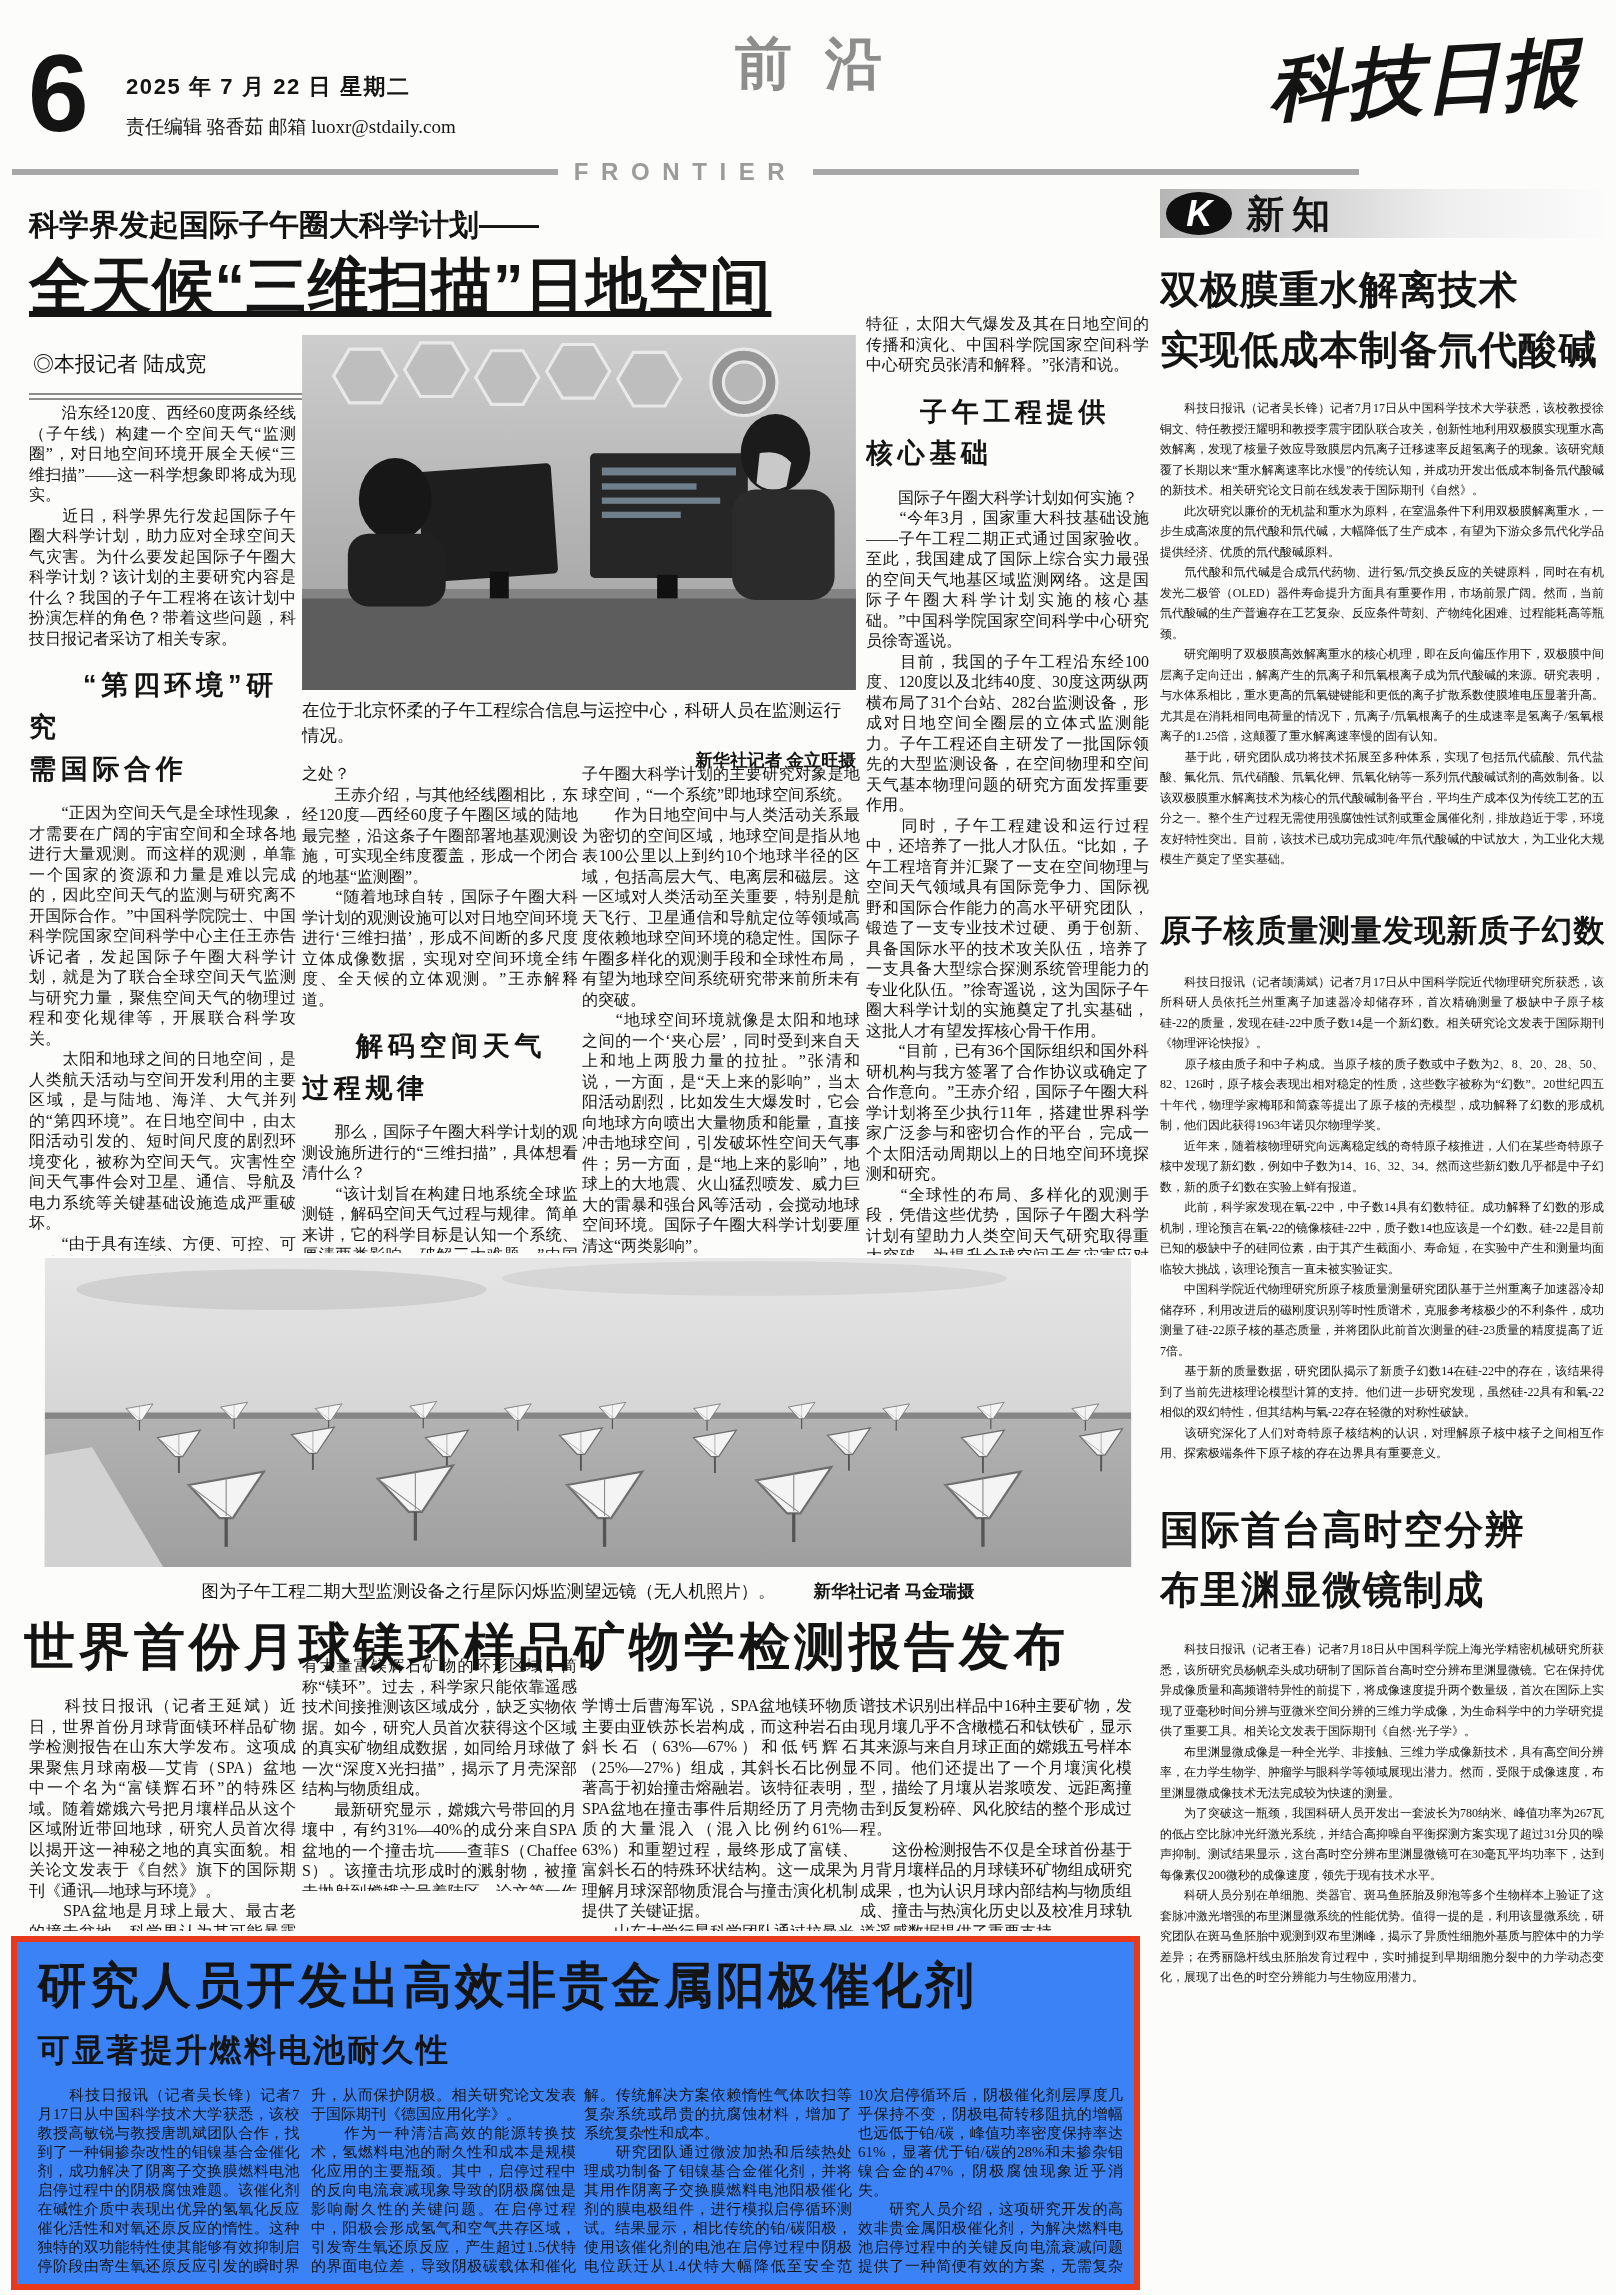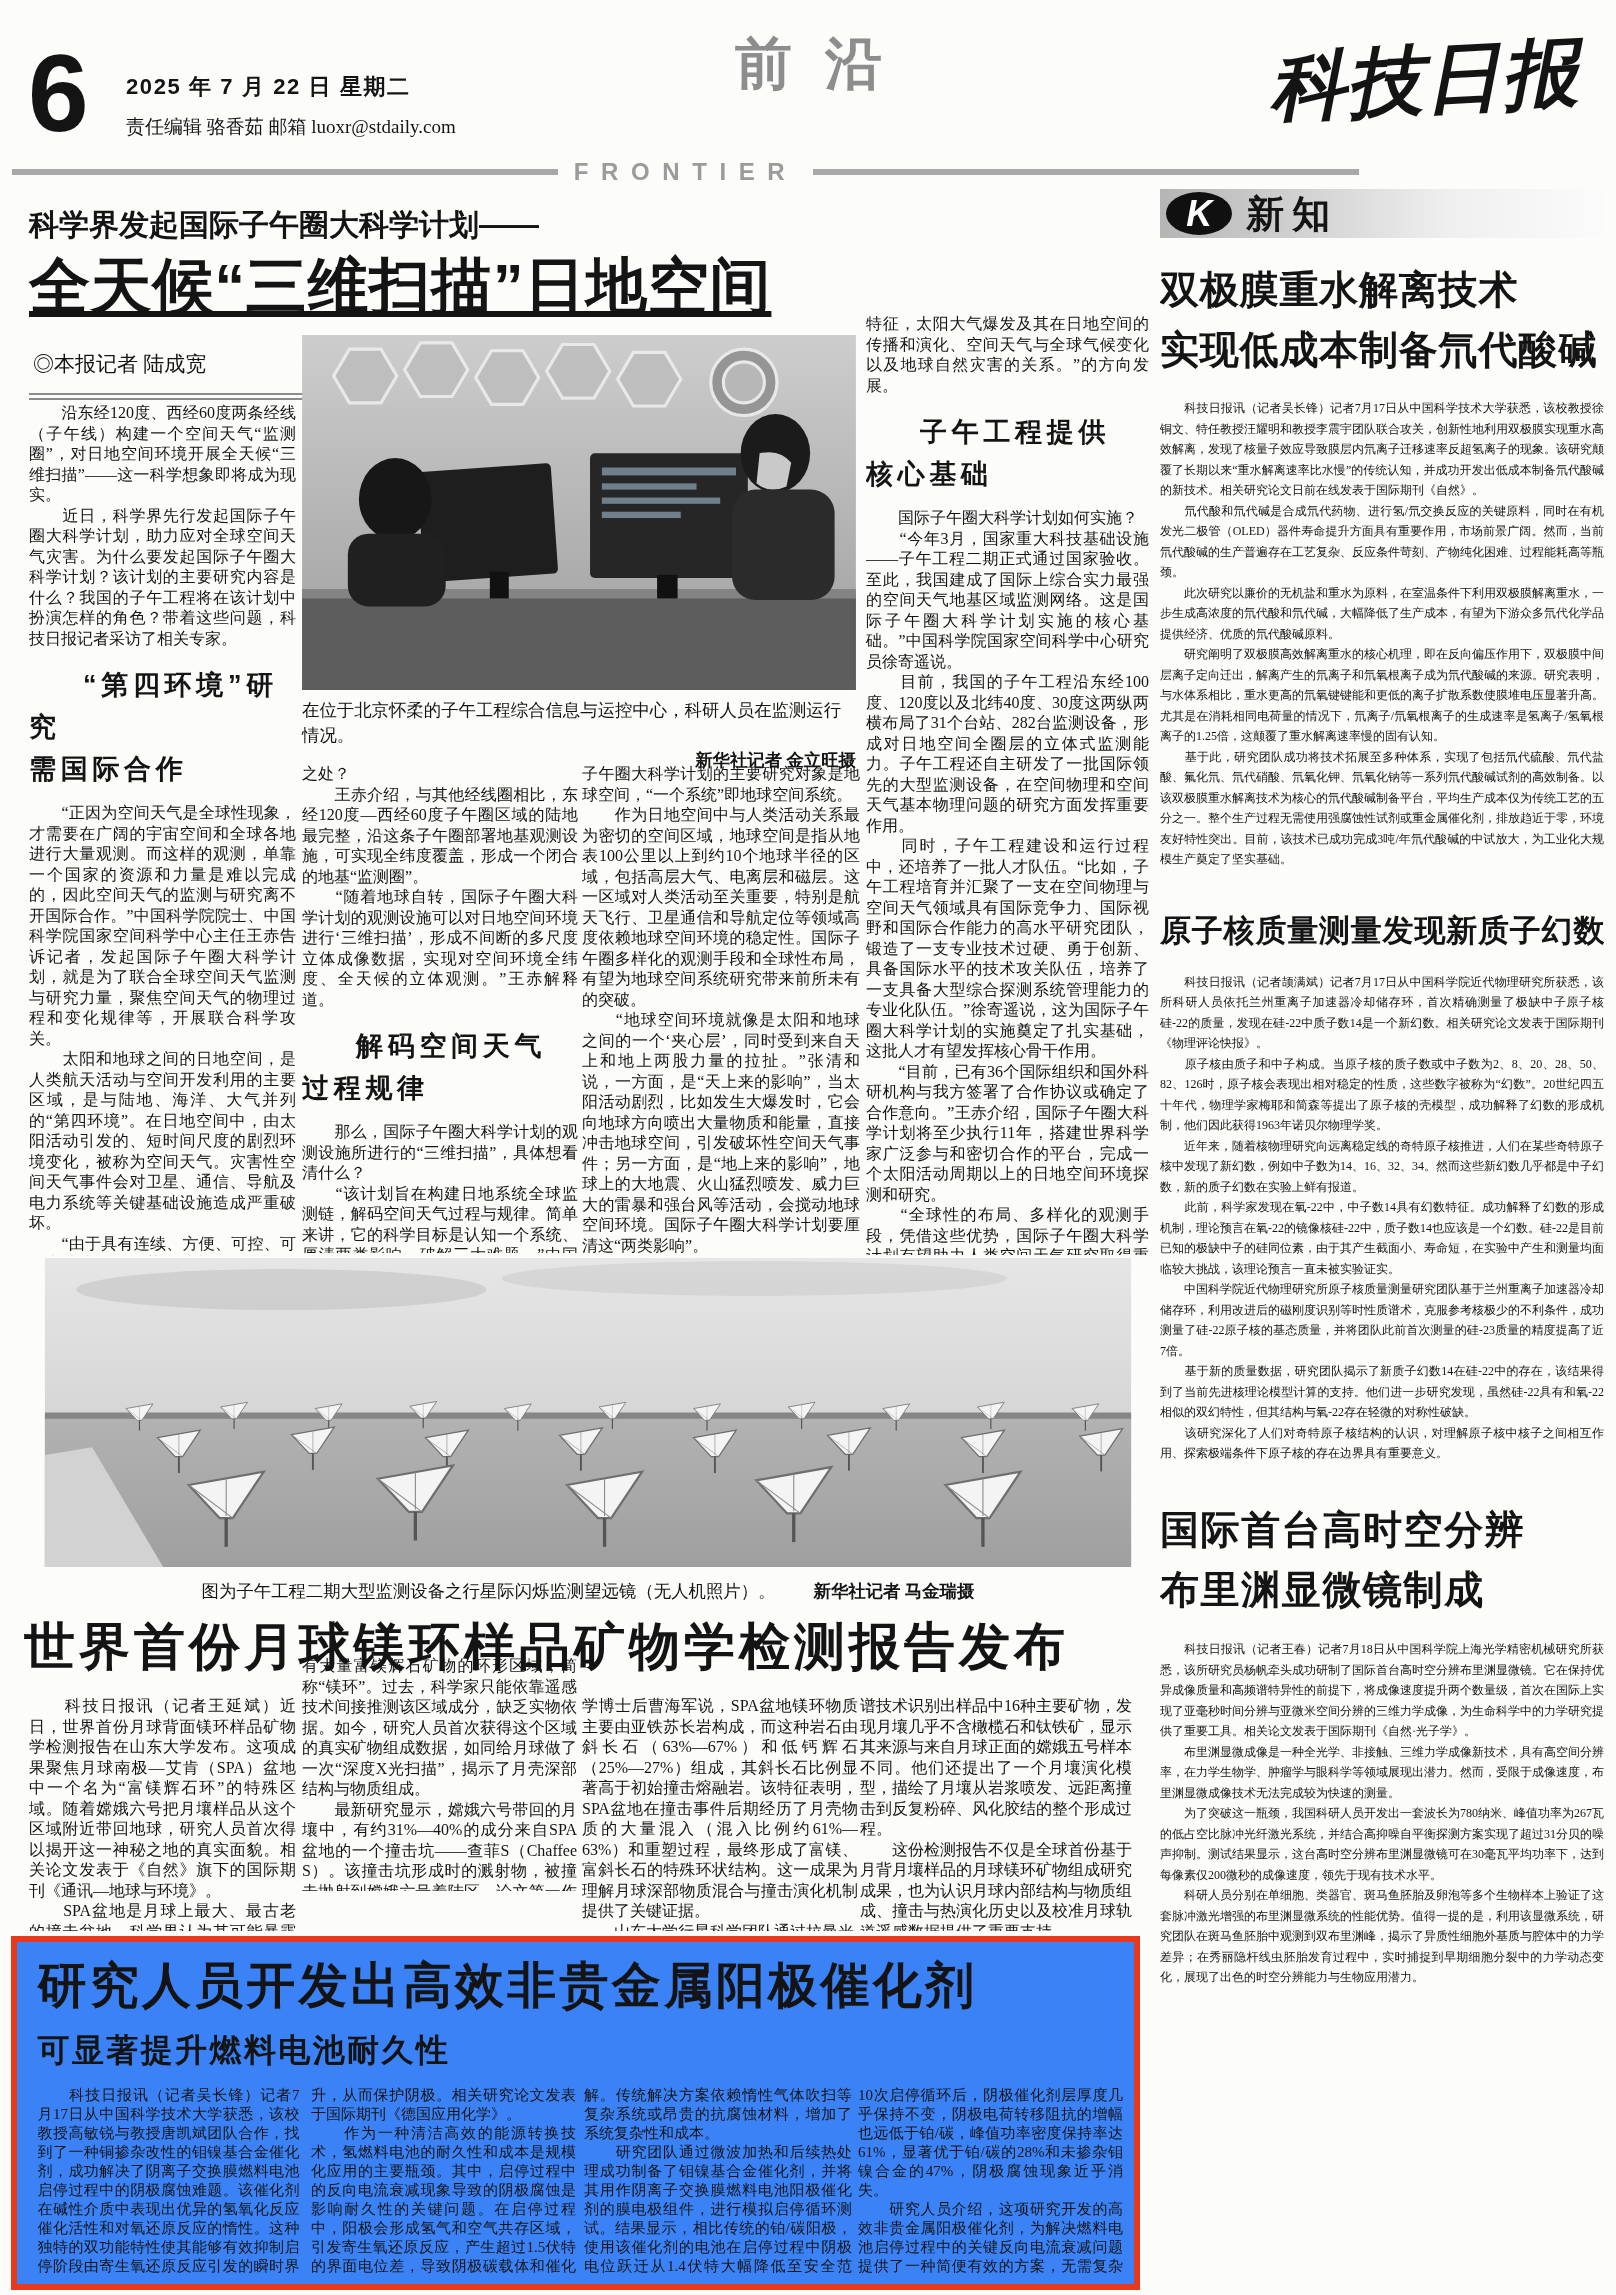--- a/index.html
+++ b/index.html
@@ -159,21 +159,21 @@
   <div class="abs bodycol lead-c3">
     <div>
         <p>子午圈大科学计划的主要研究对象是地球空间，“一个系统”即地球空间系统。</p>
         <p>　　作为日地空间中与人类活动关系最为密切的空间区域，地球空间是指从地表100公里以上到约10个地球半径的区域，包括高层大气、电离层和磁层。这一区域对人类活动至关重要，特别是航天飞行、卫星通信和导航定位等领域高度依赖地球空间环境的稳定性。国际子午圈多样化的观测手段和全球性布局，有望为地球空间系统研究带来前所未有的突破。</p>
         <p>　　“地球空间环境就像是太阳和地球之间的一个‘夹心层’，同时受到来自天上和地上两股力量的拉扯。”张清和说，一方面，是“天上来的影响”，当太阳活动剧烈，比如发生大爆发时，它会向地球方向喷出大量物质和能量，直接冲击地球空间，引发破坏性空间天气事件；另一方面，是“地上来的影响”，地球上的大地震、火山猛烈喷发、威力巨大的雷暴和强台风等活动，会搅动地球空间环境。国际子午圈大科学计划要厘清这“两类影响”。</p>
       </div>
   </div>
 
   <div class="abs bodycol lead-c4">
     <div>
-        <p>特征，太阳大气爆发及其在日地空间的传播和演化、空间天气与全球气候变化以及地球自然灾害的关系。”的方向发展。</p>
+        <p>特征，太阳大气爆发及其在日地空间的传播和演化、中国科学院国家空间科学中心研究员张清和解释。”张清和说。</p>
       </div>
     <h3 class="sub">子午工程提供
 核心基础</h3>
     <div>
         <p>　　国际子午圈大科学计划如何实施？</p>
         <p>　　“今年3月，国家重大科技基础设施——子午工程二期正式通过国家验收。至此，我国建成了国际上综合实力最强的空间天气地基区域监测网络。这是国际子午圈大科学计划实施的核心基础。”中国科学院国家空间科学中心研究员徐寄遥说。</p>
         <p>　　目前，我国的子午工程沿东经100度、120度以及北纬40度、30度这两纵两横布局了31个台站、282台监测设备，形成对日地空间全圈层的立体式监测能力。子午工程还自主研发了一批国际领先的大型监测设备，在空间物理和空间天气基本物理问题的研究方面发挥重要作用。</p>
         <p>　　同时，子午工程建设和运行过程中，还培养了一批人才队伍。“比如，子午工程培育并汇聚了一支在空间物理与空间天气领域具有国际竞争力、国际视野和国际合作能力的高水平研究团队，锻造了一支专业技术过硬、勇于创新、具备国际水平的技术攻关队伍，培养了一支具备大型综合探测系统管理能力的专业化队伍。”徐寄遥说，这为国际子午圈大科学计划的实施奠定了扎实基础，这批人才有望发挥核心骨干作用。</p>
         <p>　　“目前，已有36个国际组织和国外科研机构与我方签署了合作协议或确定了合作意向。”王赤介绍，国际子午圈大科学计划将至少执行11年，搭建世界科学家广泛参与和密切合作的平台，完成一个太阳活动周期以上的日地空间环境探测和研究。</p>
         <p>　　“全球性的布局、多样化的观测手段，凭借这些优势，国际子午圈大科学计划有望助力人类空间天气研究取得重大突破，为提升全球空间天气灾害应对能力、共同开发利用空间资源提供科学支撑。”王赤说。</p>
@@ -280,22 +280,22 @@
 
   <div class="abs sidebar">
     <div class="badge-row">
       <div class="k-badge">K</div>
       <div class="badge-label">新知</div>
     </div>
     <h2 class="sb-h1">双极膜重水解离技术
 实现低成本制备氘代酸碱</h2>
     <div class="sb-body">
         <p>　　科技日报讯（记者吴长锋）记者7月17日从中国科学技术大学获悉，该校教授徐铜文、特任教授汪耀明和教授李震宇团队联合攻关，创新性地利用双极膜实现重水高效解离，发现了核量子效应导致膜层内氘离子迁移速率反超氢离子的现象。该研究颠覆了长期以来“重水解离速率比水慢”的传统认知，并成功开发出低成本制备氘代酸碱的新技术。相关研究论文日前在线发表于国际期刊《自然》。</p>
+        <p>　　此次研究以廉价的无机盐和重水为原料，在室温条件下利用双极膜解离重水，一步生成高浓度的氘代酸和氘代碱，大幅降低了生产成本，有望为下游众多氘代化学品提供经济、优质的氘代酸碱原料。</p>
         <p>　　氘代酸和氘代碱是合成氘代药物、进行氢/氘交换反应的关键原料，同时在有机发光二极管（OLED）器件寿命提升方面具有重要作用，市场前景广阔。然而，当前氘代酸碱的生产普遍存在工艺复杂、反应条件苛刻、产物纯化困难、过程能耗高等瓶颈。</p>
-        <p>　　此次研究以廉价的无机盐和重水为原料，在室温条件下利用双极膜解离重水，一步生成高浓度的氘代酸和氘代碱，大幅降低了生产成本，有望为下游众多氘代化学品提供经济、优质的氘代酸碱原料。</p>
         <p>　　研究阐明了双极膜高效解离重水的核心机理，即在反向偏压作用下，双极膜中间层离子定向迁出，解离产生的氘离子和氘氧根离子成为氘代酸碱的来源。研究表明，与水体系相比，重水更高的氘氧键键能和更低的离子扩散系数使膜堆电压显著升高。尤其是在消耗相同电荷量的情况下，氘离子/氘氧根离子的生成速率是氢离子/氢氧根离子的1.25倍，这颠覆了重水解离速率慢的固有认知。</p>
         <p>　　基于此，研究团队成功将技术拓展至多种体系，实现了包括氘代硫酸、氘代盐酸、氟化氘、氘代硝酸、氘氧化钾、氘氧化钠等一系列氘代酸碱试剂的高效制备。以该双极膜重水解离技术为核心的氘代酸碱制备平台，平均生产成本仅为传统工艺的五分之一。整个生产过程无需使用强腐蚀性试剂或重金属催化剂，排放趋近于零，环境友好特性突出。目前，该技术已成功完成3吨/年氘代酸碱的中试放大，为工业化大规模生产奠定了坚实基础。</p>
       </div>
     <h2 class="sb-h2">原子核质量测量发现新质子幻数</h2>
     <div class="sb-body">
         <p>　　科技日报讯（记者颉满斌）记者7月17日从中国科学院近代物理研究所获悉，该所科研人员依托兰州重离子加速器冷却储存环，首次精确测量了极缺中子原子核硅-22的质量，发现在硅-22中质子数14是一个新幻数。相关研究论文发表于国际期刊《物理评论快报》。</p>
         <p>　　原子核由质子和中子构成。当原子核的质子数或中子数为2、8、20、28、50、82、126时，原子核会表现出相对稳定的性质，这些数字被称为“幻数”。20世纪四五十年代，物理学家梅耶和简森等提出了原子核的壳模型，成功解释了幻数的形成机制，他们因此获得1963年诺贝尔物理学奖。</p>
         <p>　　近年来，随着核物理研究向远离稳定线的奇特原子核推进，人们在某些奇特原子核中发现了新幻数，例如中子数为14、16、32、34。然而这些新幻数几乎都是中子幻数，新的质子幻数在实验上鲜有报道。</p>
         <p>　　此前，科学家发现在氧-22中，中子数14具有幻数特征。成功解释了幻数的形成机制，理论预言在氧-22的镜像核硅-22中，质子数14也应该是一个幻数。硅-22是目前已知的极缺中子的硅同位素，由于其产生截面小、寿命短，在实验中产生和测量均面临较大挑战，该理论预言一直未被实验证实。</p>
         <p>　　中国科学院近代物理研究所原子核质量测量研究团队基于兰州重离子加速器冷却储存环，利用改进后的磁刚度识别等时性质谱术，克服参考核极少的不利条件，成功测量了硅-22原子核的基态质量，并将团队此前首次测量的硅-23质量的精度提高了近7倍。</p>

